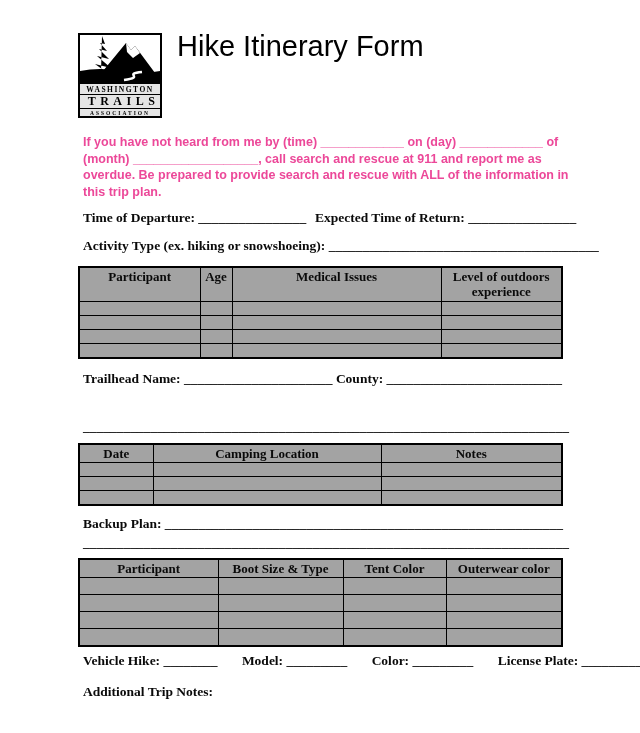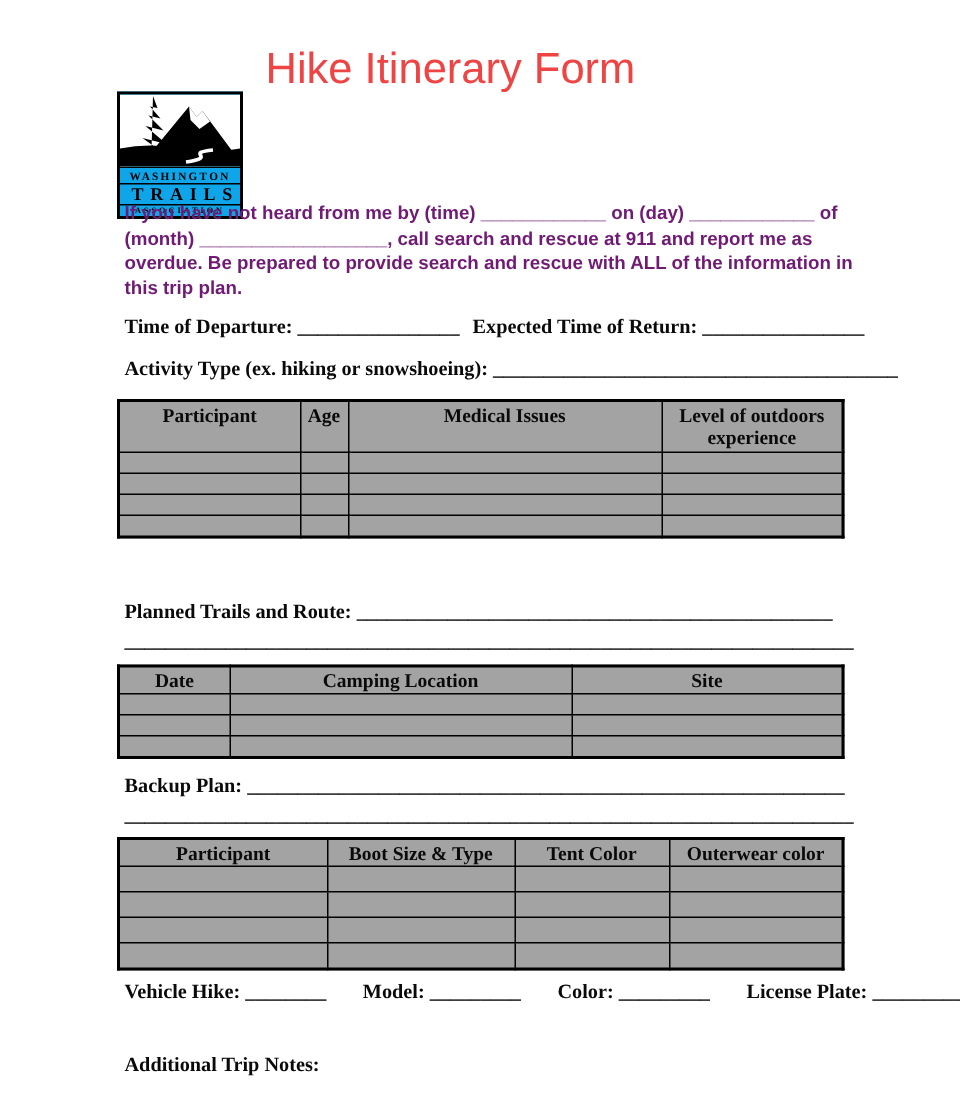--- a/index.html
+++ b/index.html
@@ -4,37 +4,37 @@
 <style>
   html,body{margin:0;padding:0;background:#ffffff;}
   .page{
     position:relative;width:640px;height:733px;background:#fff;
     color:#0a0a0a;overflow:hidden;
     font-family:"Liberation Serif",serif;
   }
   
   .logo{
     position:absolute;left:78px;top:33px;width:84px;height:85px;
-    border:2px solid #000;box-sizing:border-box;background:#0ea5e9;margin-top:28px;
+    border:2px solid #000;box-sizing:border-box;background:#e5e5e5;
   }
   .logo svg{display:block;width:100%;height:48px;}
   .logo-text{width:100%;text-align:center;font-family:"Liberation Serif",serif;font-weight:700;color:#000;}
   .logo-l1{font-size:7.5px;letter-spacing:1.5px;border-top:1px solid #000;padding-top:1px;line-height:9px;}
   .logo-l2{font-size:12px;letter-spacing:4.5px;border-top:1px solid #000;line-height:13px;padding-left:7px;}
   .logo-l3{font-size:5.5px;letter-spacing:2px;border-top:1px solid #000;line-height:8px;}
   .page-title{
     position:absolute;left:177px;top:28px;margin:0;
     font-family:"Liberation Sans",sans-serif;font-weight:400;
-    font-size:29px;line-height:36px;color:#ef4444;
+    font-size:29px;line-height:36px;color:#000000;
   }
   
   .intro{
     position:absolute;left:83px;top:134px;width:487px;margin:0;
     font-family:"Liberation Sans",sans-serif;font-weight:700;
-    font-size:12.5px;line-height:16.5px;color:#701a75;
+    font-size:12.5px;line-height:16.5px;color:#ec4899;
   }
   
   .fline{
     position:absolute;font-family:"Liberation Serif",serif;font-weight:700;
     font-size:13.5px;line-height:16px;color:#0a0a0a;white-space:nowrap;
   }
   .blank{font-weight:700;}
   
   table.ftable{
     position:absolute;left:78px;width:483px;border-collapse:collapse;
@@ -132,39 +132,39 @@
         </tr>
       <tr>
           <td></td>
           <td></td>
           <td></td>
           <td></td>
         </tr>
     </tbody>
   </table>
 
-
-  <div class="fline" style="left:83px;top:400px;">
-    <span>Planned Trails and Route: </span><span class="blank">_______________________________________________</span>
-  </div>
+  <div class="fline" style="left:83px;top:371px;">
+    <span>Trailhead Name: </span><span class="blank">______________________</span><span> County: </span><span class="blank">__________________________</span>
+  </div>
+
   <div class="fline" style="left:83px;top:419px;">
     <span class="blank">________________________________________________________________________</span>
   </div>
 
   <table class="ftable t2">
     <colgroup>
         <col class="c0">
         <col class="c1">
         <col class="c2">
       </colgroup>
     <thead>
       <tr>
         <th>Date</th>
         <th>Camping Location</th>
-        <th>Site</th>
+        <th>Notes</th>
       </tr>
     </thead>
     <tbody>
       <tr>
           <td></td>
           <td></td>
           <td></td>
         </tr>
       <tr>
           <td></td>
@@ -229,17 +229,17 @@
     </tbody>
   </table>
 
   <div class="fline" style="left:83px;top:653px;">
     <span class="vspan"><span>Vehicle Hike: </span><span class="blank">________</span></span>
     <span class="vspan"><span>Model: </span><span class="blank">_________</span></span>
     <span class="vspan"><span>Color: </span><span class="blank">_________</span></span>
     <span><span>License Plate: </span><span class="blank">_____________</span></span>
   </div>
 
-  <div class="fline" style="left:83px;top:684px;margin-top:18px;">
+  <div class="fline" style="left:83px;top:684px;">
     <span>Additional Trip Notes:</span>
   </div>
 
 </div>
 
 </body></html>

